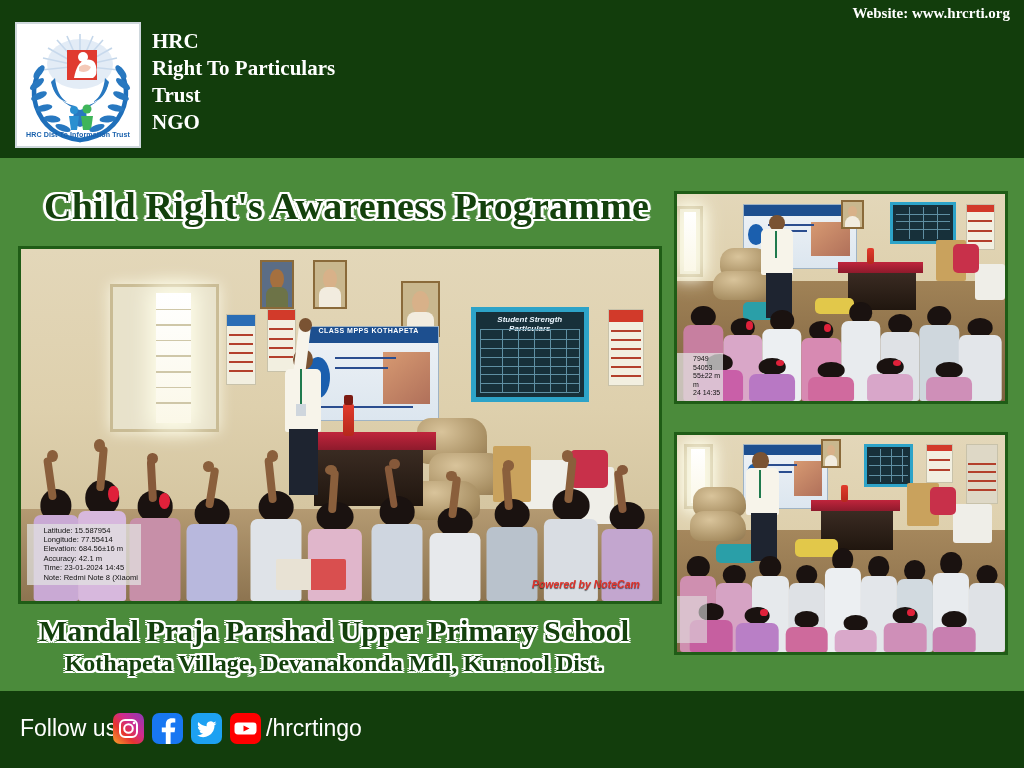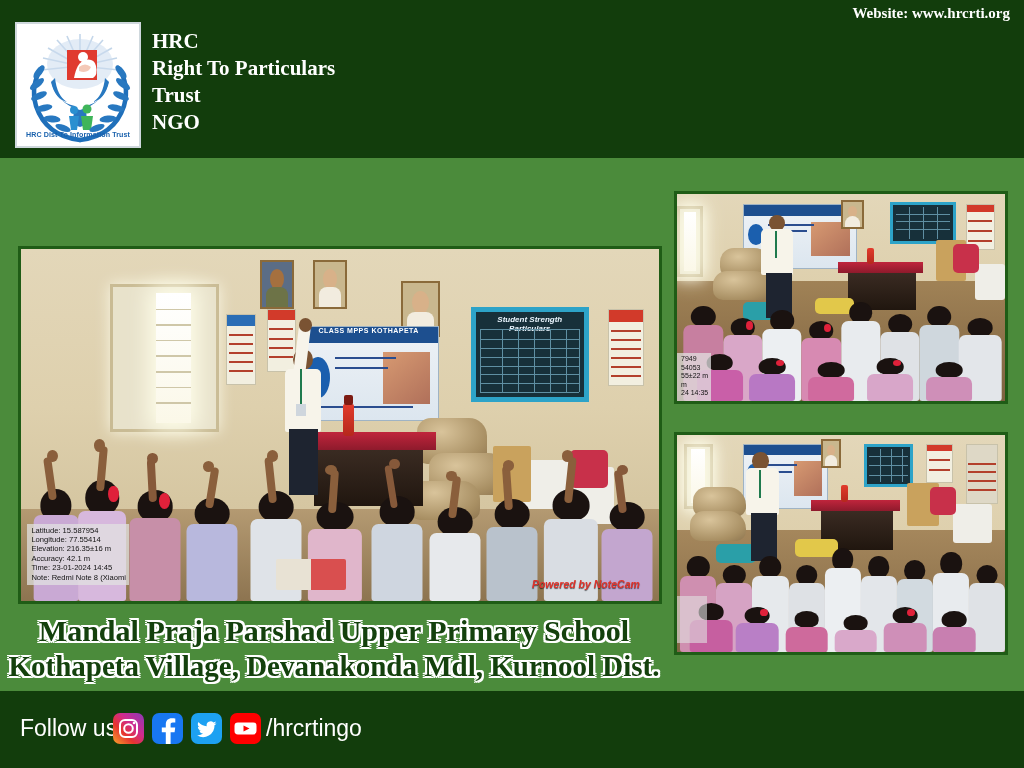--- a/index.html
+++ b/index.html
@@ -70,21 +70,21 @@
     font-weight: bold; font-size: 30px; color: #14410d;
     white-space: nowrap;
     text-shadow:
       -2px -2px 0 #fff, 2px -2px 0 #fff, -2px 2px 0 #fff, 2px 2px 0 #fff,
       -2px 0 0 #fff, 2px 0 0 #fff, 0 -2px 0 #fff, 0 2px 0 #fff;
   }
   .school-addr {
     position: absolute; left: 0; top: 492px; width: 668px;
     text-align: center;
     font-family: "Liberation Serif", serif;
-    font-weight: bold; font-size: 29px; color: #14410d;
+    font-weight: bold; font-size: 24px; color: #14410d;
     white-space: nowrap;
     text-shadow:
       -2px -2px 0 #fff, 2px -2px 0 #fff, -2px 2px 0 #fff, 2px 2px 0 #fff,
       -2px 0 0 #fff, 2px 0 0 #fff, 0 -2px 0 #fff, 0 2px 0 #fff;
   }
 
   
   .photo {
     position: absolute; overflow: hidden;
     border: 3px solid #1f5c16;
@@ -180,21 +180,21 @@
   .arm-up { position:absolute; border-radius:5px; transform-origin:bottom center; }
   .fist { position:absolute; border-radius:50%; }
 
   
   .bag { position:absolute; border-radius:5px; }
 
   
   .gps {
     position:absolute; background:rgba(225,225,225,.74);
     color:#111; font-family:"Liberation Sans", sans-serif;
-    font-size:7.6px; line-height:9.4px; padding:2px 3px 3px 4px;
+    font-size:7.6px; line-height:9.4px; padding:2px 3px 3px 16px;
     white-space:nowrap;
   }
   .gps-clip { font-size:7px; line-height:8.6px; }
   .notecam {
     position:absolute; color:#e0322a; font-size:10.5px;
     font-style:italic; font-weight:bold; text-shadow:0 1px 1px rgba(0,0,0,.6);
   }
 
   
   .footer {
@@ -277,20 +277,21 @@
   <div class="org-name">
     <div>HRC</div>
     <div>Right To Particulars</div>
     <div>Trust</div>
     <div>NGO</div>
   </div>
 </div>
 
 <div class="green-body">
 
+  <div class="main-title">Child Right's Awareness Programme</div>
 
   <div class="photo photo-main">
     <div class="wall"></div>
     <div class="floor" style="height:26%"></div>
 
     <div class="window" style="left:14%; top:10%; width:17%; height:42%;">
       <div class="pane"></div>
       <div class="bars">
         <i style="top:12%"></i>
           <i style="top:24%"></i>
@@ -467,21 +468,21 @@
       <div class="t" style="top:36%; width:100%; height:64%; background:#c3a6cf;"></div>
       <div class="arm-up" style="left:34%; top:-16%; width:15%; height:38%; background:#86593a; transform:rotate(-7deg);"></div>
       <div class="fist" style="left:30%; top:-21%; width:22%; height:9%; background:#86593a;"></div>
     </div>
 
     <div class="bag" style="left:40%; top:88%; width:11%; height:9%; background:linear-gradient(90deg,#e8e2d4 50%,#d94f4f 50%); border-radius:2px;"></div>
 
     <div class="gps" style="left:1%; top:78%;">
       <div>Latitude: 15.587954</div>
       <div>Longitude: 77.55414</div>
-      <div>Elevation: 216.35±16 m</div>
+      <div>Elevation: 684.56±16 m</div>
       <div>Accuracy: 42.1 m</div>
       <div>Time: 23-01-2024 14:45</div>
       <div>Note: Redmi Note 8 (Xiaomi</div>
     </div>
     <div class="notecam" style="right:3%; bottom:3%;">Powered by NoteCam</div>
   </div>
 
   <div class="photo photo-tr">
     <div class="wall"></div>
     <div class="floor" style="height:58%; background:linear-gradient(180deg,#a08256,#7d6240);"></div>

